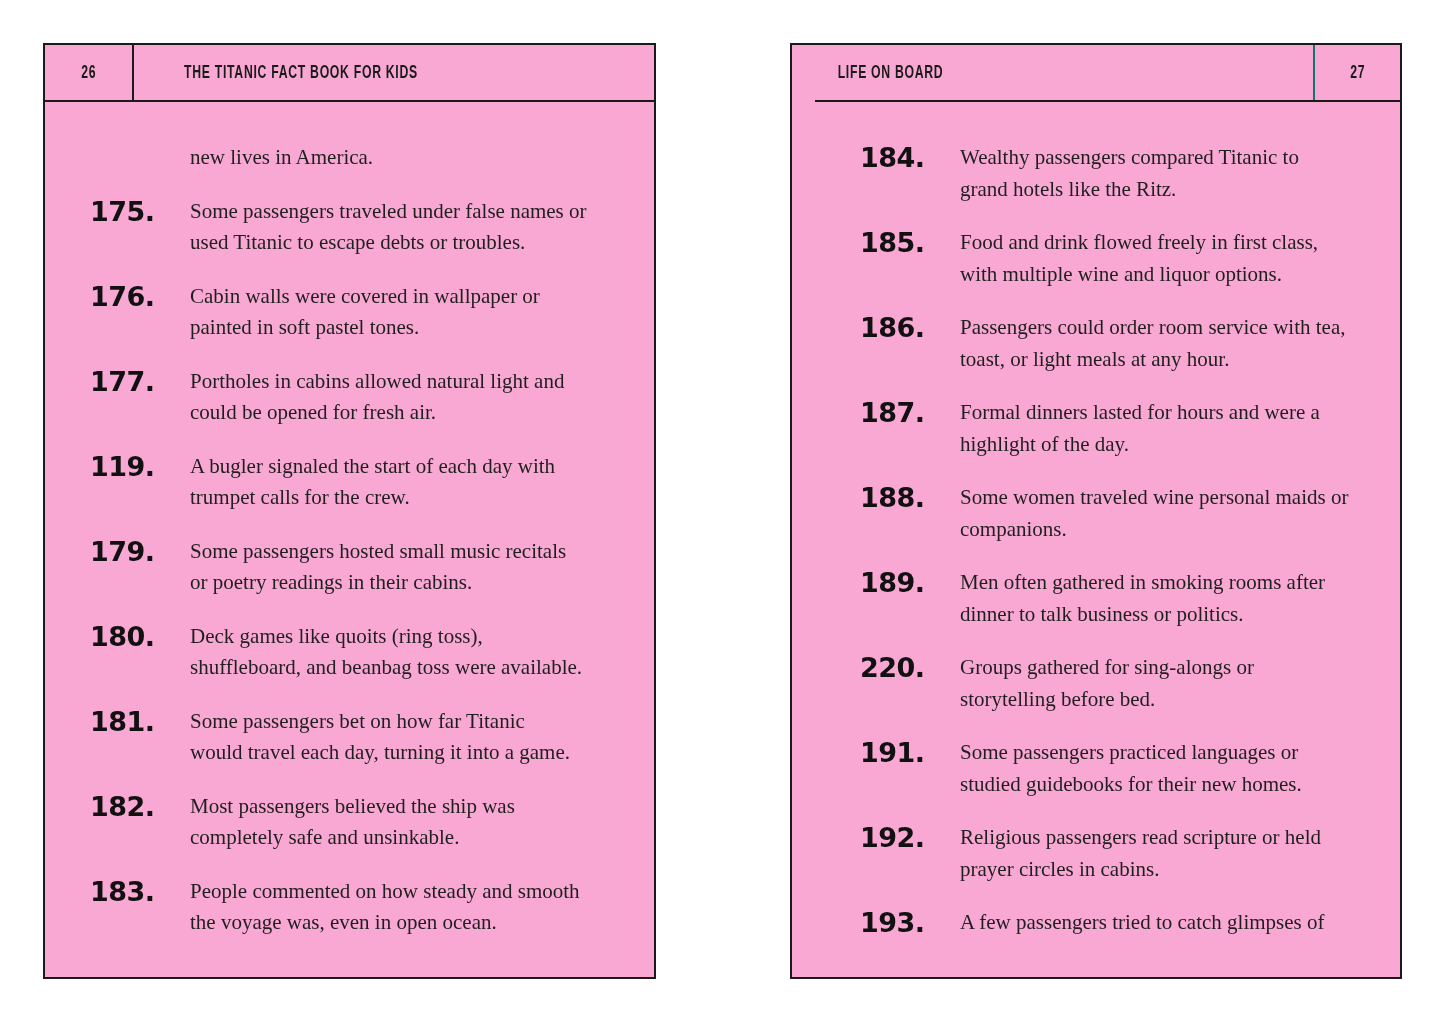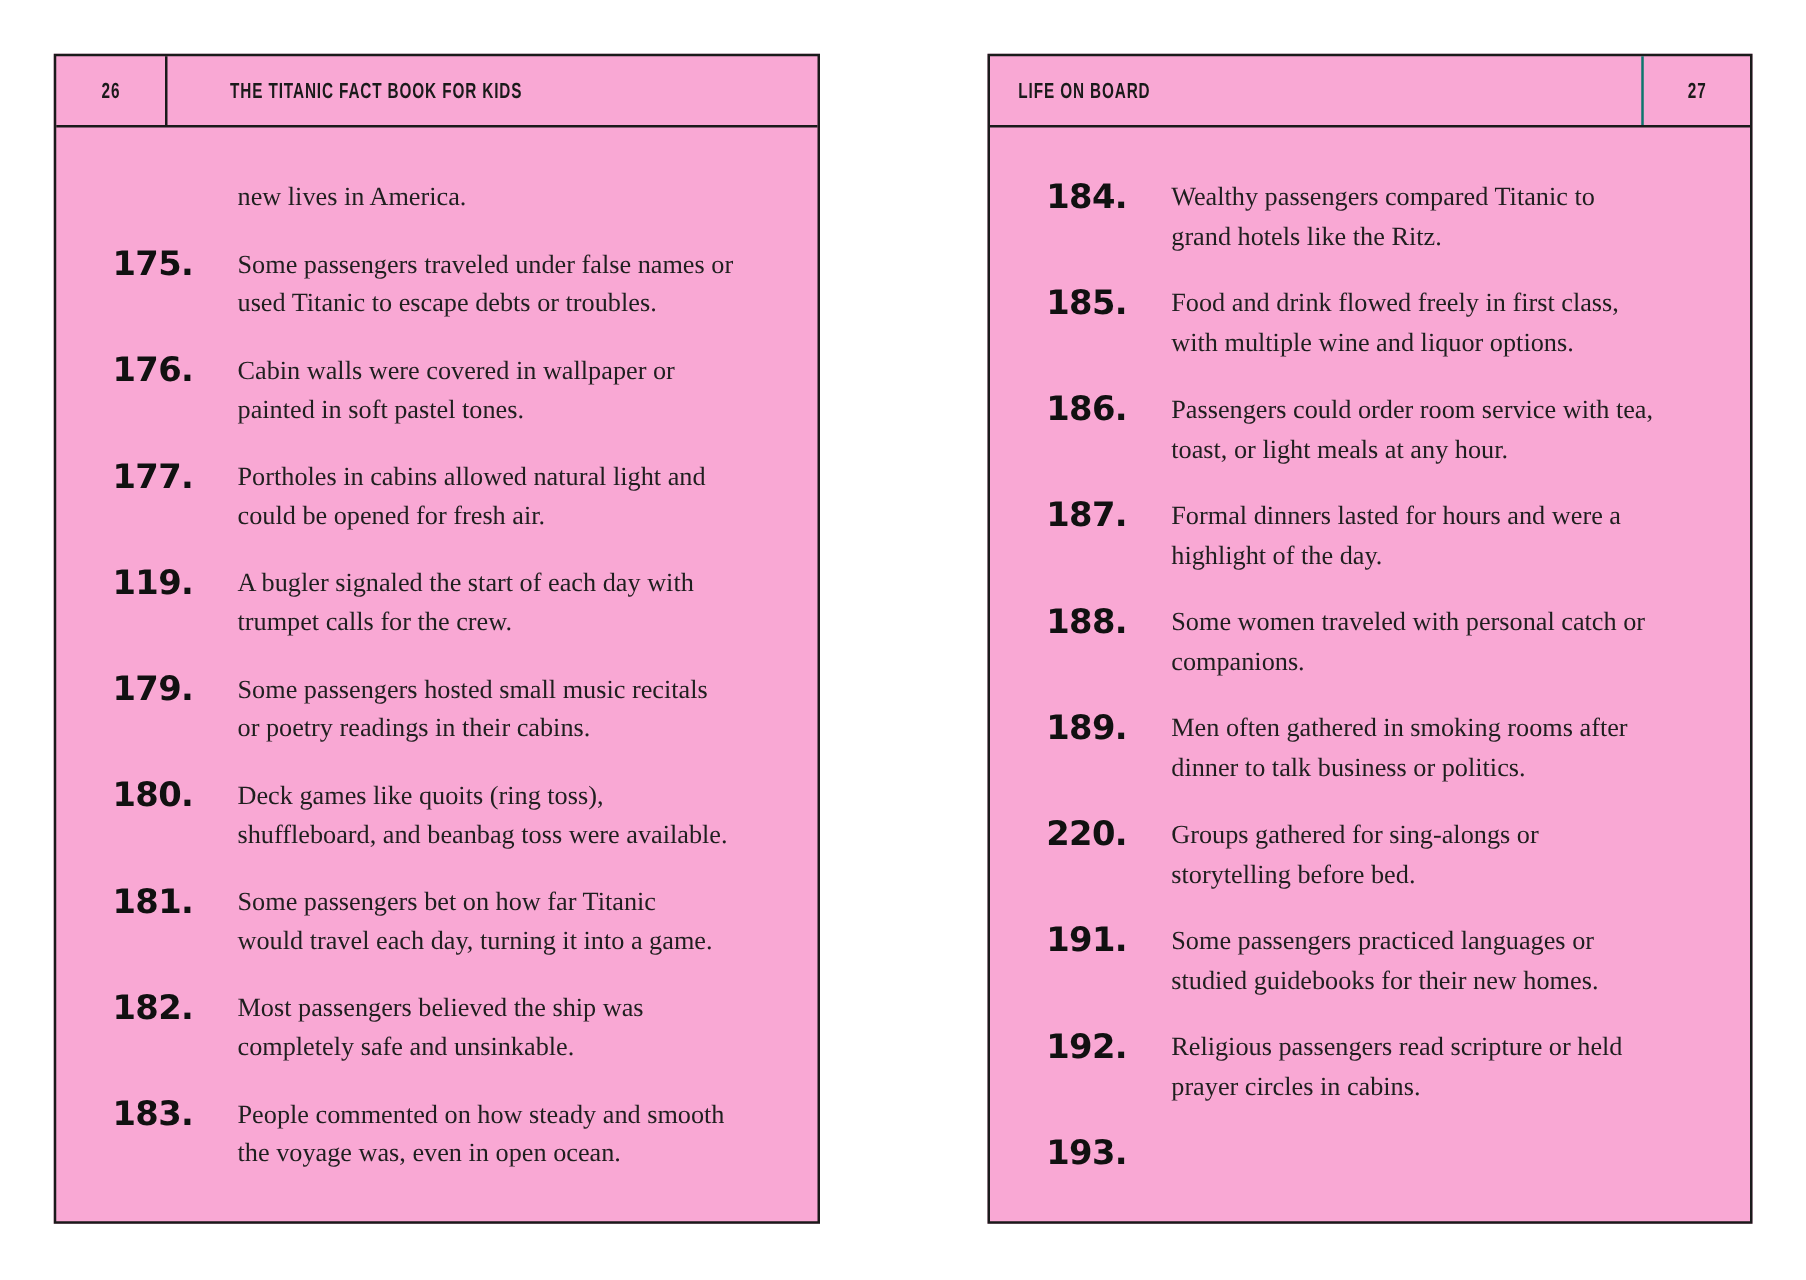--- a/index.html
+++ b/index.html
@@ -7,21 +7,21 @@
   body { font-family: "Liberation Serif", serif; color: #1c1c1c; position: relative; }
 
   .page {
     position: absolute;
     top: 43px;
     height: 936px;
     border: 2px solid #1a1a1a;
     background: #f9a8d4;
   }
   .page-left  { left: 43px;  width: 613px; }
-  .page-right { left: 790px; width: 612px; }
+  .page-right { left: 790px; width: 612px; padding-left: 23px; }
 
   .page-header {
     height: 57px;
     border-bottom: 2px solid #1a1a1a;
     display: flex;
     align-items: stretch;
   }
   .num-cell {
     width: 89px;
     flex: 0 0 auto;
@@ -193,21 +193,21 @@
       <div class="fact">
         <div class="fact-number">187.</div>
         <div class="fact-text">
           <div class="fact-line">Formal dinners lasted for hours and were a</div>
           <div class="fact-line">highlight of the day.</div>
         </div>
       </div>
       <div class="fact">
         <div class="fact-number">188.</div>
         <div class="fact-text">
-          <div class="fact-line">Some women traveled with personal catch or</div>
+          <div class="fact-line">Some women traveled wine personal maids or</div>
           <div class="fact-line">companions.</div>
         </div>
       </div>
       <div class="fact">
         <div class="fact-number">189.</div>
         <div class="fact-text">
           <div class="fact-line">Men often gathered in smoking rooms after</div>
           <div class="fact-line">dinner to talk business or politics.</div>
         </div>
       </div>
@@ -227,15 +227,18 @@
       </div>
       <div class="fact">
         <div class="fact-number">192.</div>
         <div class="fact-text">
           <div class="fact-line">Religious passengers read scripture or held</div>
           <div class="fact-line">prayer circles in cabins.</div>
         </div>
       </div>
       <div class="fact">
         <div class="fact-number">193.</div>
+        <div class="fact-text">
+          <div class="fact-line">A few passengers tried to catch glimpses of</div>
+        </div>
       </div>
     </div>
 </section>
 
 </body></html>

